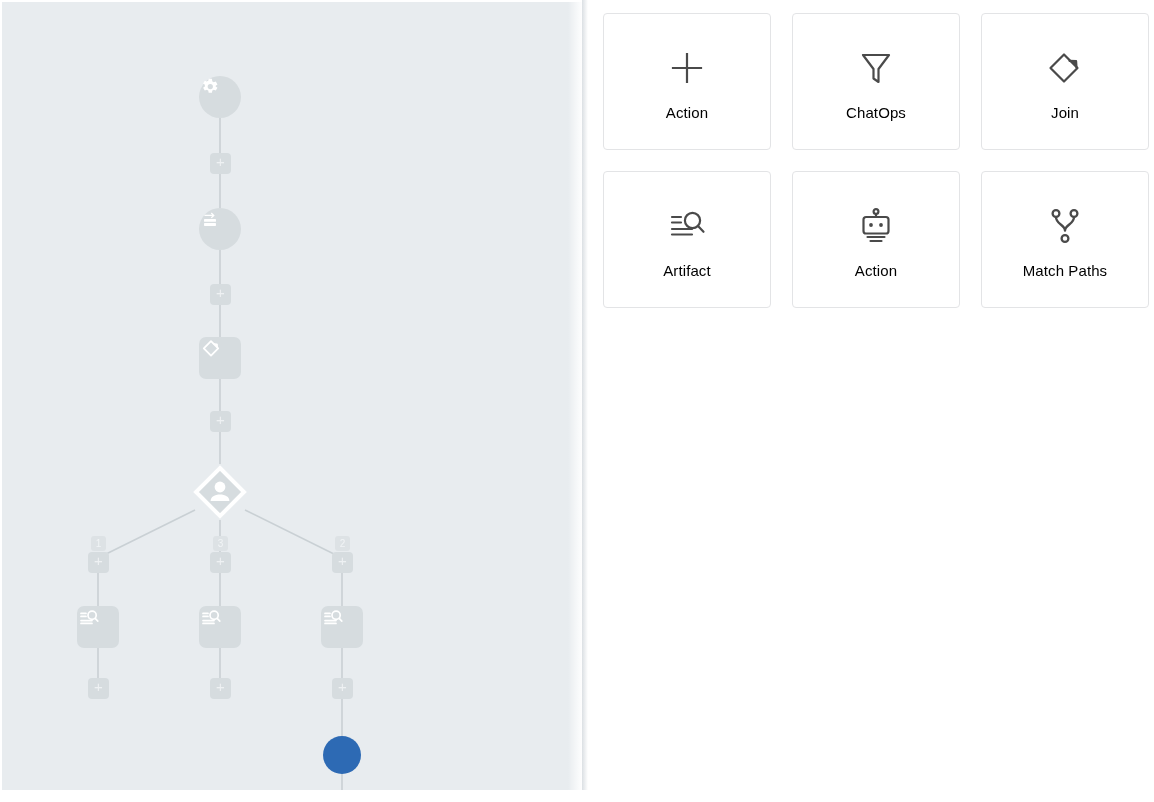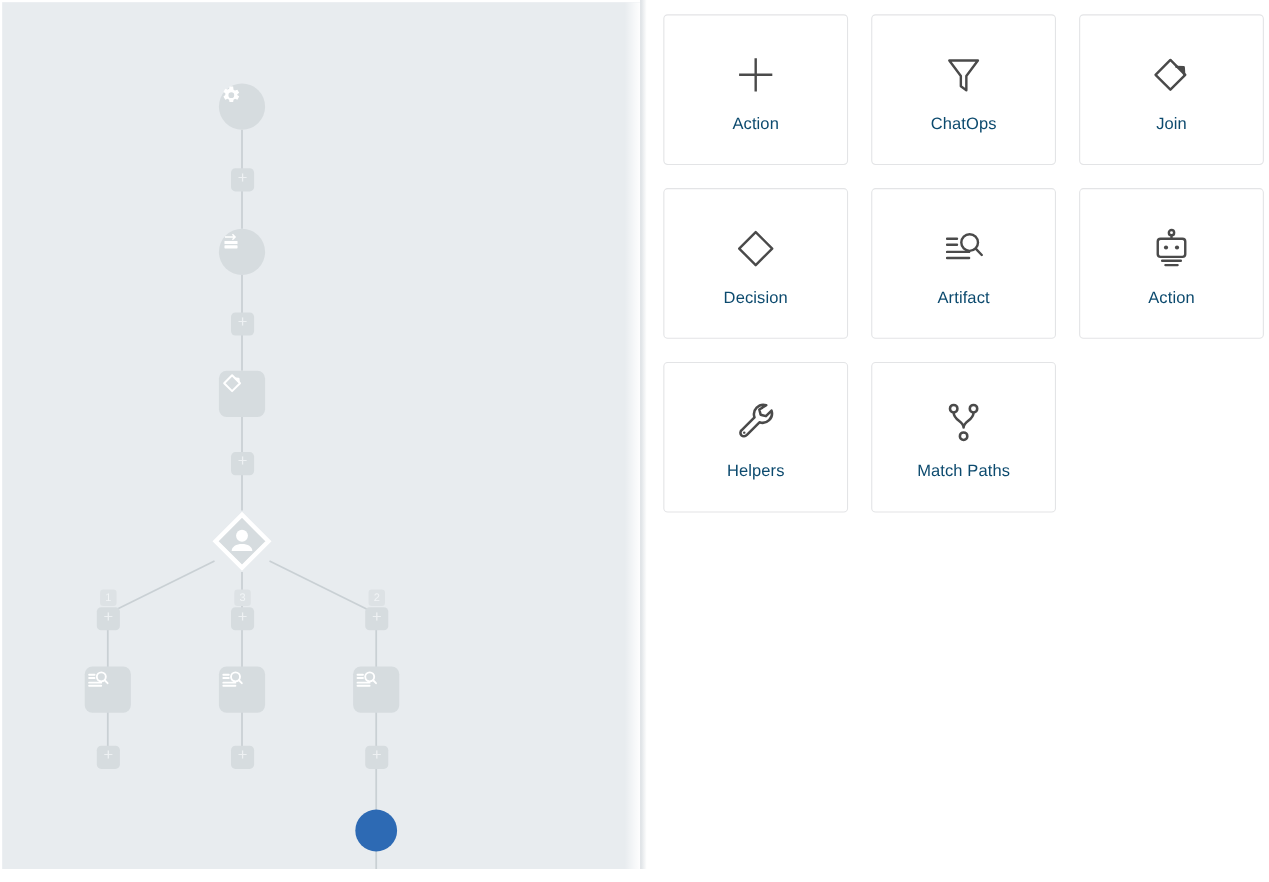--- a/index.html
+++ b/index.html
@@ -52,21 +52,21 @@
   
   #palette{position:absolute;left:588px;top:0;width:566px;height:802px;background:#ffffff;}
   .grid{position:absolute;left:15px;top:13px;display:grid;
         grid-template-columns:168px 168px 168px;grid-auto-rows:137px;gap:21px 21px;}
   .card{
     background:#fff;border:1px solid #e3e4e6;border-radius:4px;
     display:flex;flex-direction:column;align-items:center;justify-content:center;
     cursor:pointer;box-sizing:border-box;
   }
   .card .glyph{height:52px;display:flex;align-items:center;justify-content:center;color:#4a4a4a;}
-  .card .lbl{margin-top:10px;font-size:15px;color:#0c4a6e;letter-spacing:.1px;}
+  .card .lbl{margin-top:10px;font-size:15px;color:#000000;letter-spacing:.1px;}
 </style>
 </head>
 <body>
 
 <div id="app">
 
   <div id="canvas-panel">
     <div id="flow">
 
       <svg id="edges" viewBox="0 0 582 790">
@@ -242,28 +242,20 @@
       <div class="card">
         <div class="glyph">
           <svg width="44" height="44" viewBox="0 0 44 44" fill="none" stroke="#4a4a4a" stroke-width="2.2" stroke-linejoin="round">
             <path d="M21 8.5l13.5 13.5L21 35.5 7.5 22z"></path>
             <path d="M26.5 14.8l6.6.4.4 6.6" fill="#4a4a4a" stroke-linecap="round"></path>
           </svg>
         </div>
         <div class="lbl">Join</div>
       </div>
 
-      <div class="card">
-        <div class="glyph">
-          <svg width="44" height="44" viewBox="0 0 44 44" fill="none" stroke="#4a4a4a" stroke-width="2.2" stroke-linejoin="round">
-            <path d="M22 7l15 15-15 15L7 22z"></path>
-          </svg>
-        </div>
-        <div class="lbl">Decision</div>
-      </div>
 
       <div class="card">
         <div class="glyph">
           <svg width="44" height="40" viewBox="0 0 44 40" fill="none" stroke="#4a4a4a" stroke-width="2.2" stroke-linecap="round">
             <path d="M7 11h9M7 16.5h9"></path>
             <circle cx="27.5" cy="14.5" r="7.6"></circle>
             <path d="M33 20l5.5 5.8"></path>
             <path d="M7 23h20M7 28.5h20"></path>
           </svg>
         </div>
@@ -277,29 +269,20 @@
             <path d="M21 10v3"></path>
             <rect x="8.5" y="13" width="25" height="16.5" rx="2.6"></rect>
             <circle cx="16" cy="21" r="1.9" fill="#4a4a4a" stroke="none"></circle>
             <circle cx="26" cy="21" r="1.9" fill="#4a4a4a" stroke="none"></circle>
             <path d="M12.5 33h17M15.5 37h11"></path>
           </svg>
         </div>
         <div class="lbl">Action</div>
       </div>
 
-      <div class="card">
-        <div class="glyph">
-          <svg width="44" height="44" viewBox="0 0 44 44" fill="none" stroke="#4a4a4a" stroke-width="2.3" stroke-linejoin="round" stroke-linecap="round">
-            <path d="M31.6 6.4a8.6 8.6 0 00-10.7 11L9.3 29a3.2 3.2 0 104.5 4.5l11.6-11.6a8.6 8.6 0 0011-10.7l-5.1 5.1-4.8-1.2-1.2-4.8z"></path>
-            <circle cx="11.6" cy="31.3" r="1.1" fill="#4a4a4a" stroke="none"></circle>
-          </svg>
-        </div>
-        <div class="lbl">Helpers</div>
-      </div>
 
       <div class="card">
         <div class="glyph">
           <svg width="40" height="44" viewBox="0 0 40 44" fill="none" stroke="#4a4a4a" stroke-width="2.3" stroke-linecap="round">
             <circle cx="11" cy="9.5" r="3.4"></circle>
             <circle cx="29" cy="9.5" r="3.4"></circle>
             <circle cx="20" cy="34.5" r="3.4"></circle>
             <path d="M11 13.2c0 7 9 7.4 9 13.5M29 13.2c0 7-9 7.4-9 13.5"></path>
           </svg>
         </div>

